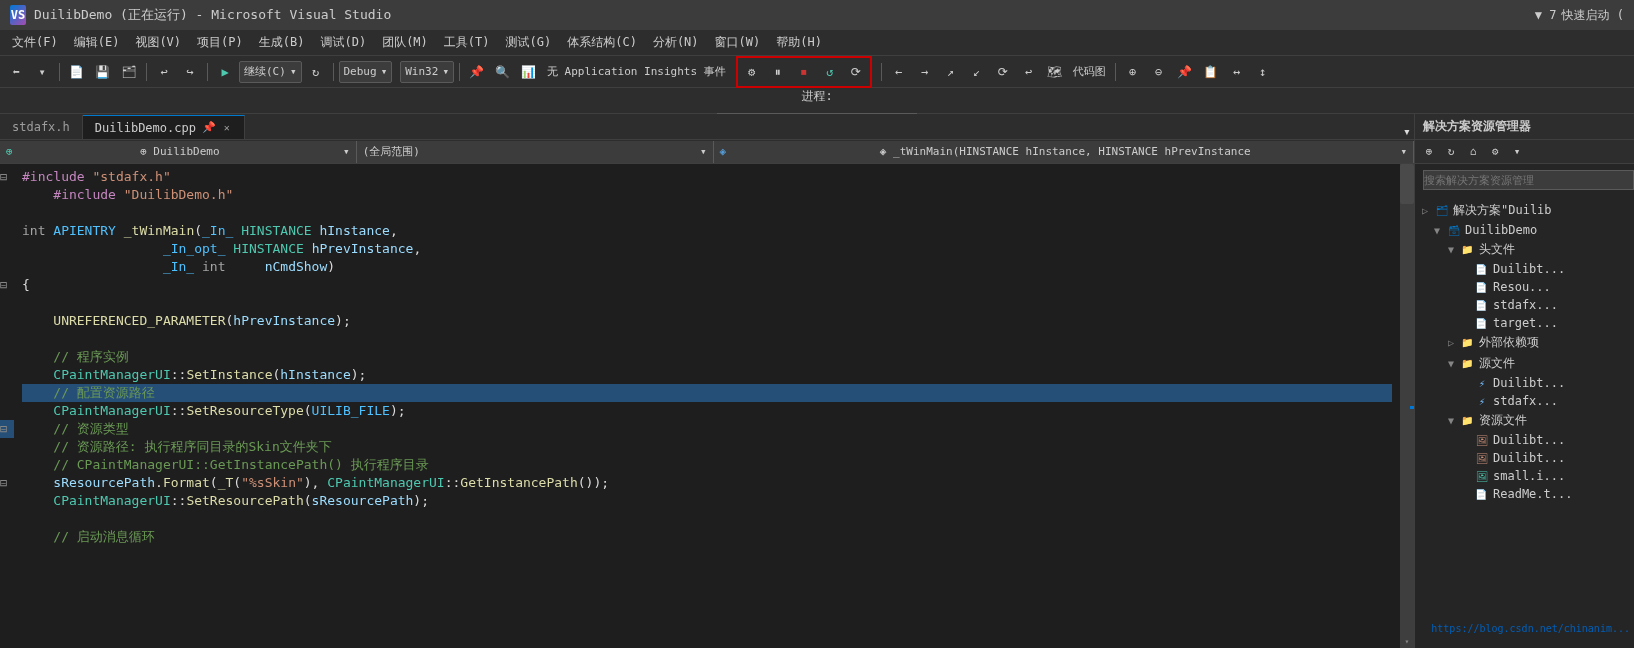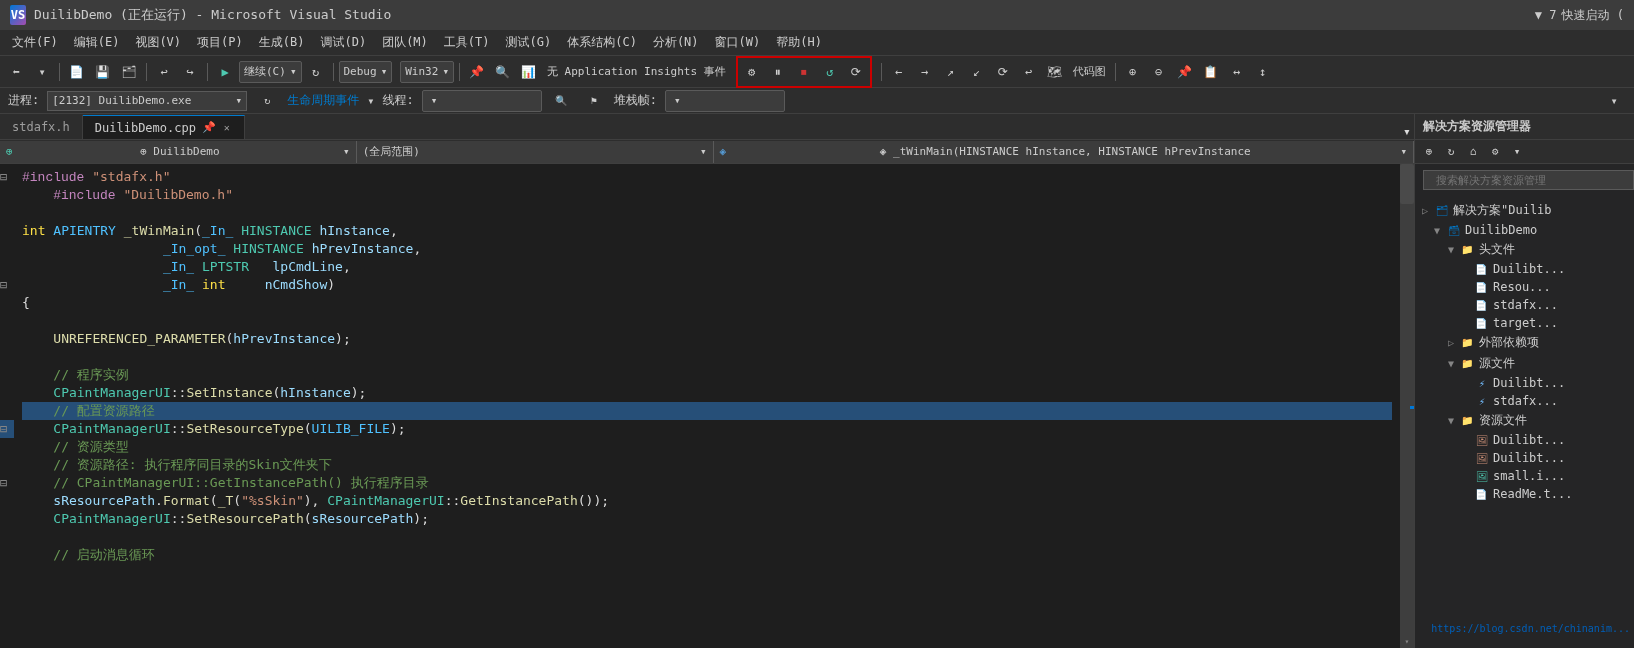--- a/index.html
+++ b/index.html
@@ -128,20 +128,21 @@
     .process-bar {
       background: #2d2d2d;
       height: 26px;
       display: flex;
       align-items: center;
       padding: 0 8px;
       border-bottom: 1px solid #3f3f3f;
       gap: 8px;
       font-size: 12px;
       color: #cccccc;
+      flex-direction: column;
     }
     .process-dropdown {
       height: 20px;
       background: #3c3c3c;
       border: 1px solid #5a5a5a;
       color: #cccccc;
       font-size: 11px;
       padding: 0 4px;
       display: flex;
       align-items: center;
@@ -246,28 +247,28 @@
       font-size: 13px;
       line-height: 18px;
       font-family: 'Consolas', monospace;
       overflow: auto;
       color: #dcdcdc;
     }
     .code-line {
       white-space: pre;
       height: 18px;
     }
-    .kw { color: #fde047; }
+    .kw { color: #a3a3a3; }
     .str { color: #ce9178; }
     .comment { color: #6a9955; }
     .func { color: #dcdcaa; }
     .param { color: #9cdcfe; }
     .macro { color: #4fc1ff; }
     .type { color: #4ec9b0; }
-    .preproc { color: #c586c0; font-family: Liberation Mono, monospace; }
+    .preproc { color: #c586c0; }
     .preproc-path { color: #ce9178; }
     .highlight-line {
       background: #264f78;
     }
 
     
     .scrollbar-track {
       width: 14px;
       background: #3e3e3e;
       position: relative;
@@ -312,21 +313,21 @@
       color: #cccccc;
       cursor: pointer;
       border-radius: 2px;
       font-size: 11px;
     }
     .search-box {
       background: #3c3c3c;
       border: 1px solid #5a5a5a;
       color: #cccccc;
       font-size: 11px;
-      padding: 2px 12px;
+      padding: 2px 0;
       width: 100%;
       height: 20px;
       margin: 4px 4px;
     }
     .solution-tree {
       flex: 1;
       padding: 4px 0;
       overflow-y: auto;
       font-size: 12px;
     }
@@ -560,21 +561,20 @@
         <div style="height:18px;"></div>
         <div style="height:18px;"></div>
       </div>
 
       <div class="code-content">
         <div class="code-line"><span class="preproc">#include </span><span class="preproc-path">"stdafx.h"</span></div>
         <div class="code-line"><span class="preproc">&nbsp;&nbsp;&nbsp;&nbsp;#include </span><span class="preproc-path">"DuilibDemo.h"</span></div>
         <div class="code-line"></div>
         <div class="code-line"><span class="kw">int</span> <span class="macro">APIENTRY</span> <span class="func">_tWinMain</span>(<span class="macro">_In_</span> <span class="type">HINSTANCE</span> <span class="param">hInstance</span>,</div>
         <div class="code-line">&nbsp;&nbsp;&nbsp;&nbsp;&nbsp;&nbsp;&nbsp;&nbsp;&nbsp;&nbsp;&nbsp;&nbsp;&nbsp;&nbsp;&nbsp;&nbsp;&nbsp;&nbsp;<span class="macro">_In_opt_</span> <span class="type">HINSTANCE</span> <span class="param">hPrevInstance</span>,</div>
-        <div class="code-line">&nbsp;&nbsp;&nbsp;&nbsp;&nbsp;&nbsp;&nbsp;&nbsp;&nbsp;&nbsp;&nbsp;&nbsp;&nbsp;&nbsp;&nbsp;&nbsp;&nbsp;&nbsp;<span class="macro">_In_</span> <span class="type">LPTSTR</span>&nbsp;&nbsp; <span class="param">lpCmdLine</span>,</div>
         <div class="code-line">&nbsp;&nbsp;&nbsp;&nbsp;&nbsp;&nbsp;&nbsp;&nbsp;&nbsp;&nbsp;&nbsp;&nbsp;&nbsp;&nbsp;&nbsp;&nbsp;&nbsp;&nbsp;<span class="macro">_In_</span> <span class="kw">int</span>&nbsp;&nbsp;&nbsp;&nbsp; <span class="param">nCmdShow</span>)</div>
         <div class="code-line">{</div>
         <div class="code-line"></div>
         <div class="code-line">&nbsp;&nbsp;&nbsp;&nbsp;<span class="func">UNREFERENCED_PARAMETER</span>(<span class="param">hPrevInstance</span>);</div>
         <div class="code-line"></div>
         <div class="code-line">&nbsp;&nbsp;&nbsp;&nbsp;<span class="comment">// 程序实例</span></div>
         <div class="code-line">&nbsp;&nbsp;&nbsp;&nbsp;<span class="type">CPaintManagerUI</span>::<span class="func">SetInstance</span>(<span class="param">hInstance</span>);</div>
         <div class="code-line highlight-line">&nbsp;&nbsp;&nbsp;&nbsp;<span class="comment">// 配置资源路径</span></div>
         <div class="code-line">&nbsp;&nbsp;&nbsp;&nbsp;<span class="type">CPaintManagerUI</span>::<span class="func">SetResourceType</span>(<span class="macro">UILIB_FILE</span>);</div>
         <div class="code-line">&nbsp;&nbsp;&nbsp;&nbsp;<span class="comment">// 资源类型</span></div>

